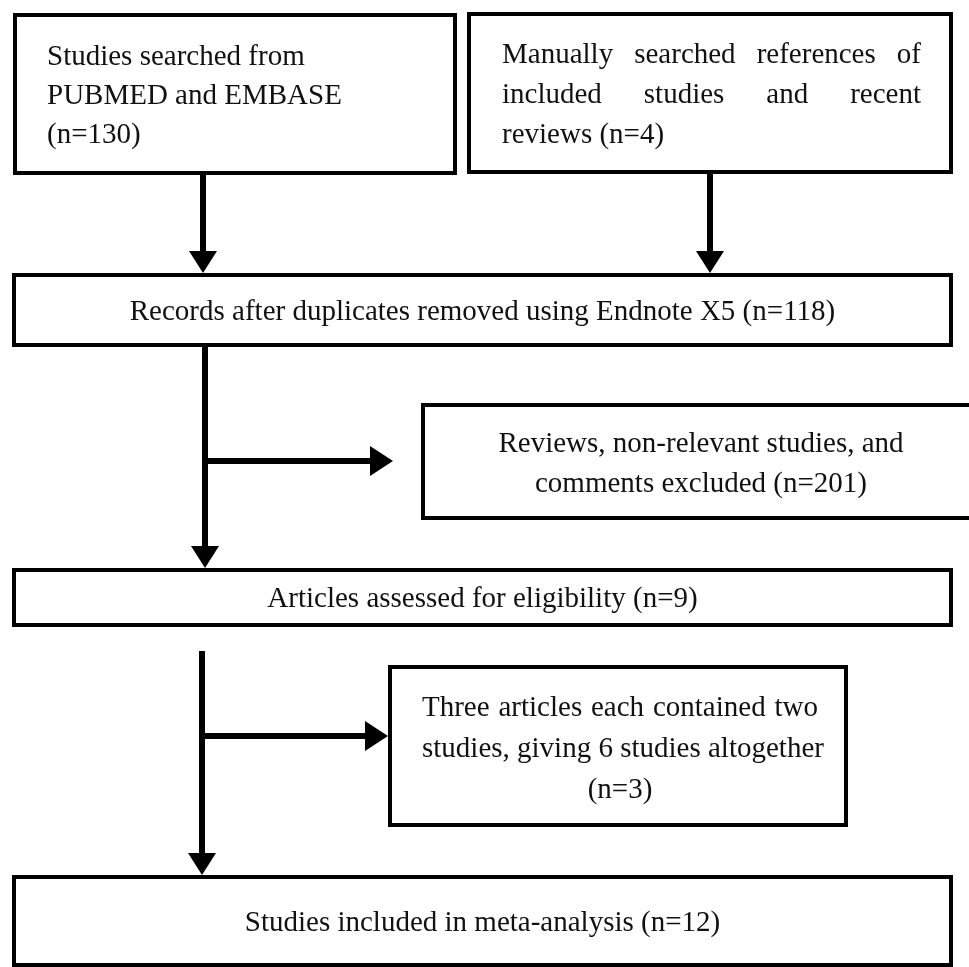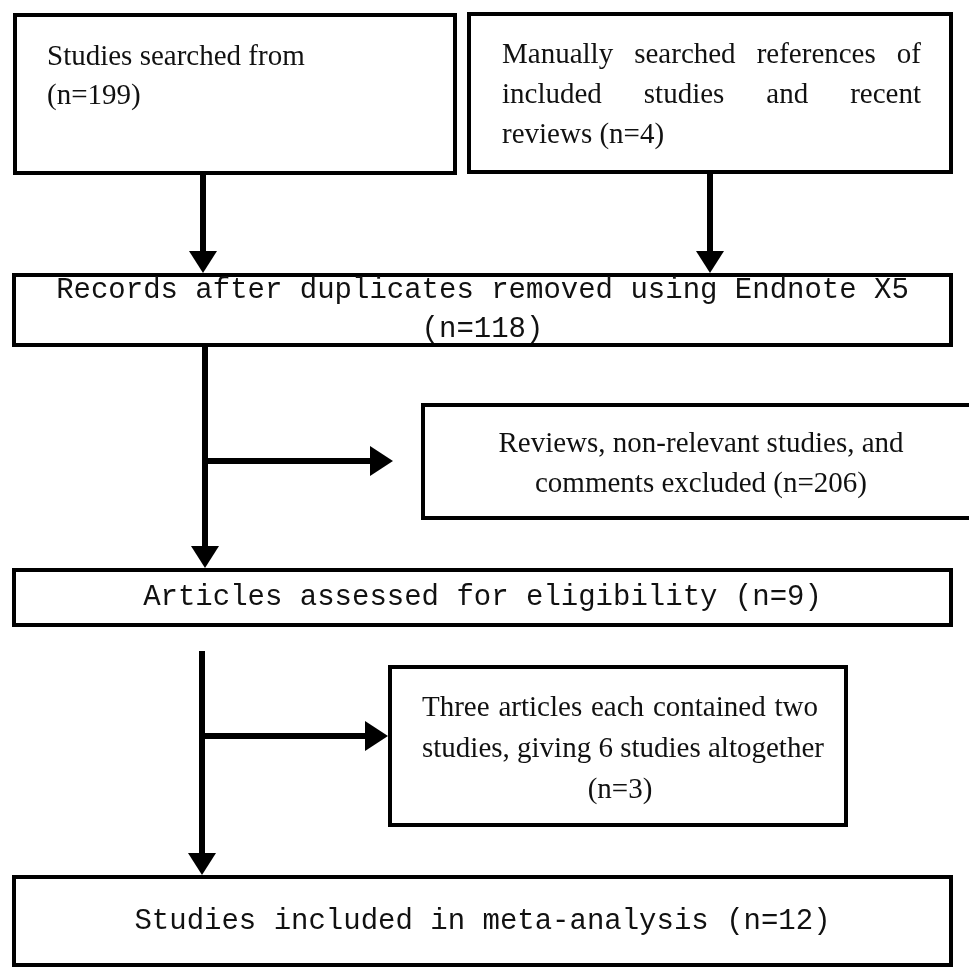--- a/index.html
+++ b/index.html
@@ -41,21 +41,20 @@
     text-align: justify;
     text-align-last: justify;
     white-space: normal;
   }
   
   .bar {
     display: flex;
     align-items: center;
     justify-content: center;
     text-align: center;
-    font-family: Liberation Mono, monospace;
   }
   #box-dedup    { left: 12px; top: 273px; width: 941px; height: 74px; }
   #box-excluded {
     left: 393px; top: 403px; width: 560px; height: 117px;
     padding: 15px 18px 0 18px;
     line-height: 40px;
     text-align: center;
     margin-left: 28px;
   }
   #box-eligibility { left: 12px; top: 568px; width: 941px; height: 59px; }
@@ -95,21 +94,22 @@
   #line-branch-split     { left: 202px; top: 733px; width: 163px; }
   #head-branch-split     { left: 365px; top: 721px; }
 </style>
 </head>
 <body>
 
 <div class="canvas">
 
   <div class="box" id="box-searched">
     <div class="txt">Studies searched from</div>
-    <div class="txt">(n=199)</div>
+    <div class="txt">PUBMED and EMBASE</div>
+    <div class="txt">(n=130)</div>
   </div>
 
   <div class="box" id="box-manual">
     <div class="justify-line">Manually searched references of</div>
     <div class="justify-line">included studies and recent</div>
     <div class="txt">reviews (n=4)</div>
   </div>
 
   <div class="vline" id="line-searched-dedup"></div>
   <div class="arr-down" id="head-searched-dedup"></div>
@@ -121,21 +121,21 @@
     <div>Records after duplicates removed using Endnote X5 (n=118)</div>
   </div>
 
   <div class="vline" id="line-dedup-eligibility"></div>
   <div class="arr-down" id="head-dedup-eligibility"></div>
   <div class="hline" id="line-branch-excluded"></div>
   <div class="arr-right" id="head-branch-excluded"></div>
 
   <div class="box" id="box-excluded">
     <div>Reviews, non-relevant studies, and</div>
-    <div>comments excluded (n=206)</div>
+    <div>comments excluded (n=201)</div>
   </div>
 
   <div class="box bar" id="box-eligibility">
     <div>Articles assessed for eligibility (n=9)</div>
   </div>
 
   <div class="vline" id="line-eligibility-included"></div>
   <div class="arr-down" id="head-eligibility-included"></div>
   <div class="hline" id="line-branch-split"></div>
   <div class="arr-right" id="head-branch-split"></div>

